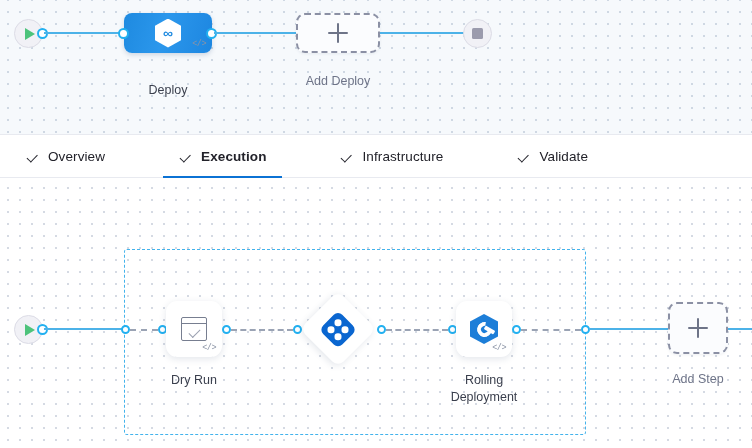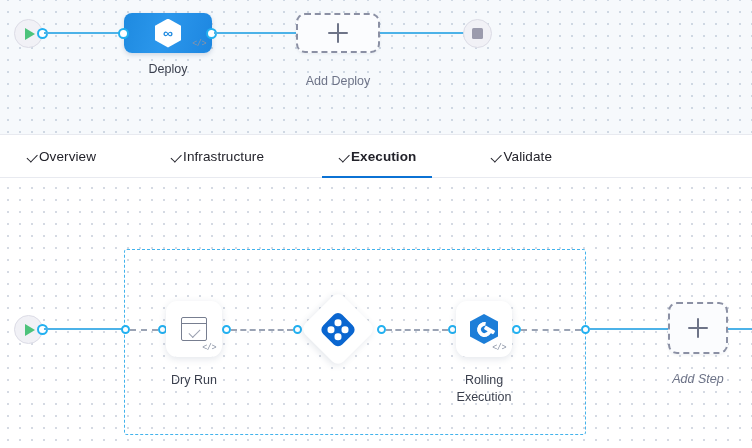--- a/index.html
+++ b/index.html
@@ -27,21 +27,21 @@
   .canvas-bottom{
     top:178px;height:270px;
     background-color:#ffffff;
     background-image:radial-gradient(circle, #d5dae3 0.85px, transparent 1px);
     background-size:12px 12px;background-position:2px 4px;
   }
 
   
   .tabs{display:flex;align-items:center;height:43px;padding-left:10px;}
   .tab{
-    display:flex;align-items:center;height:43px;
+    display:flex;align-items:center;gap:9px;height:43px;
     padding:0 16px;position:relative;box-sizing:border-box;cursor:pointer;
   }
   .tab .chk{width:13px;height:13px;position:relative;display:inline-block;}
   .tab .chk::before{
     content:"";position:absolute;left:1px;top:4px;width:9px;height:4.5px;
     border-left:1.9px solid #22222a;border-bottom:1.9px solid #22222a;
     transform:rotate(-46deg);
   }
   .tab .lbl{font-size:13.5px;color:#22222a;letter-spacing:.1px;white-space:nowrap;}
   .tab.active .lbl{font-weight:bold;}
@@ -186,21 +186,21 @@
 
     <div class="stage" style="left:124px;top:13px;">
       <div class="hexwrap">
         <div class="hex"></div>
         <div class="hex-inner">∞</div>
       </div>
       <span class="codeicon">&lt;/&gt;</span>
     </div>
     <div class="port" style="left:118px;top:28px;"></div>
     <div class="port" style="left:206px;top:28px;"></div>
-    <div class="nodelabel" style="left:104px;top:61px;width:128px;">Deploy</div>
+    <div class="nodelabel" style="left:104px;top:82px;width:128px;">Deploy</div>
 
     <div class="edge" style="left:214px;top:32px;width:82px;"></div>
 
     <div class="addbox" style="left:296px;top:13px;width:84px;height:40px;">
       <div class="plus"></div>
     </div>
     <div class="addlabel" style="left:286px;top:74px;width:104px;">Add Deploy</div>
 
     <div class="edge" style="left:380px;top:32px;width:90px;"></div>
     <div class="port" style="left:464px;top:28px;"></div>
@@ -208,27 +208,27 @@
       <div class="stopsq"></div>
     </div>
   </div>
 
   <div class="tabstrip">
     <div class="tabs">
       <div class="tab">
         <span class="chk"></span>
         <span class="lbl">Overview</span>
       </div>
+      <div class="tab active" style="margin-left:42px;">
+        <span class="chk"></span>
+        <span class="lbl">Execution</span>
+      </div>
       <div class="tab" style="margin-left:42px;">
         <span class="chk"></span>
         <span class="lbl">Infrastructure</span>
-      </div>
-      <div class="tab active" style="margin-left:42px;">
-        <span class="chk"></span>
-        <span class="lbl">Execution</span>
       </div>
       <div class="tab" style="margin-left:42px;">
         <span class="chk"></span>
         <span class="lbl">Validate</span>
       </div>
     </div>
   </div>
 
   <div class="canvas canvas-bottom">
 
@@ -273,28 +273,28 @@
     <div class="step" style="left:456px;top:123px;">
       <div class="ico-k8s">
         <div class="hx"></div>
           <div class="cut"></div>
           <div class="stub"></div>
       </div>
       <span class="codeicon">&lt;/&gt;</span>
     </div>
     <div class="port sm" style="left:512px;top:147px;"></div>
     <div class="nodelabel" style="left:432px;top:194px;width:104px;">Rolling
-Execution</div>
+Deployment</div>
 
     <div class="edge-dash" style="left:521px;top:151px;width:60px;"></div>
     <div class="port sm" style="left:581px;top:147px;"></div>
 
     <div class="edge" style="left:589px;top:150px;width:79px;"></div>
 
     <div class="addbox" style="left:668px;top:124px;width:60px;height:52px;">
       <div class="plus"></div>
     </div>
-    <div class="addlabel" style="left:648px;top:194px;width:100px;font-style:italic;">Add Step</div>
+    <div class="addlabel" style="left:648px;top:194px;width:100px;">Add Step</div>
 
     <div class="edge" style="left:728px;top:150px;width:24px;"></div>
   </div>
 
 </div>
 
 </body></html>

